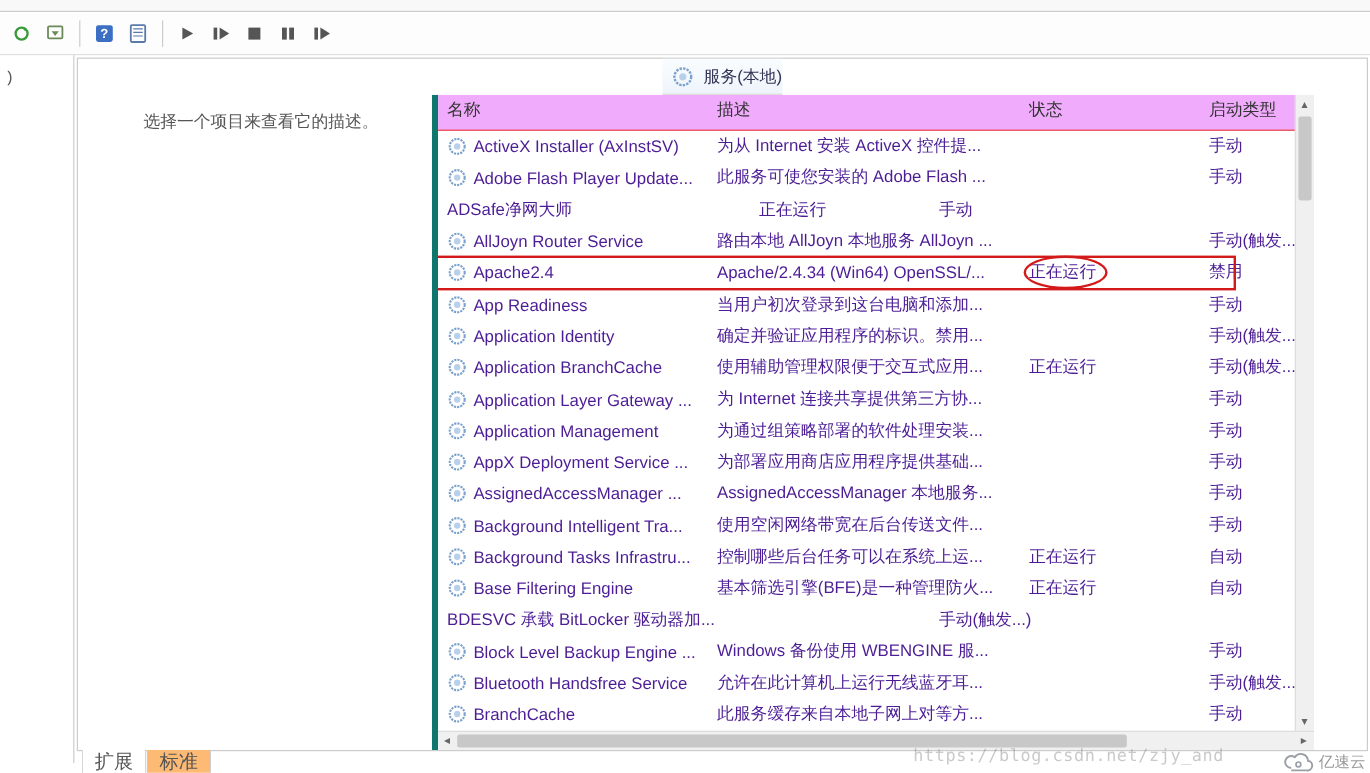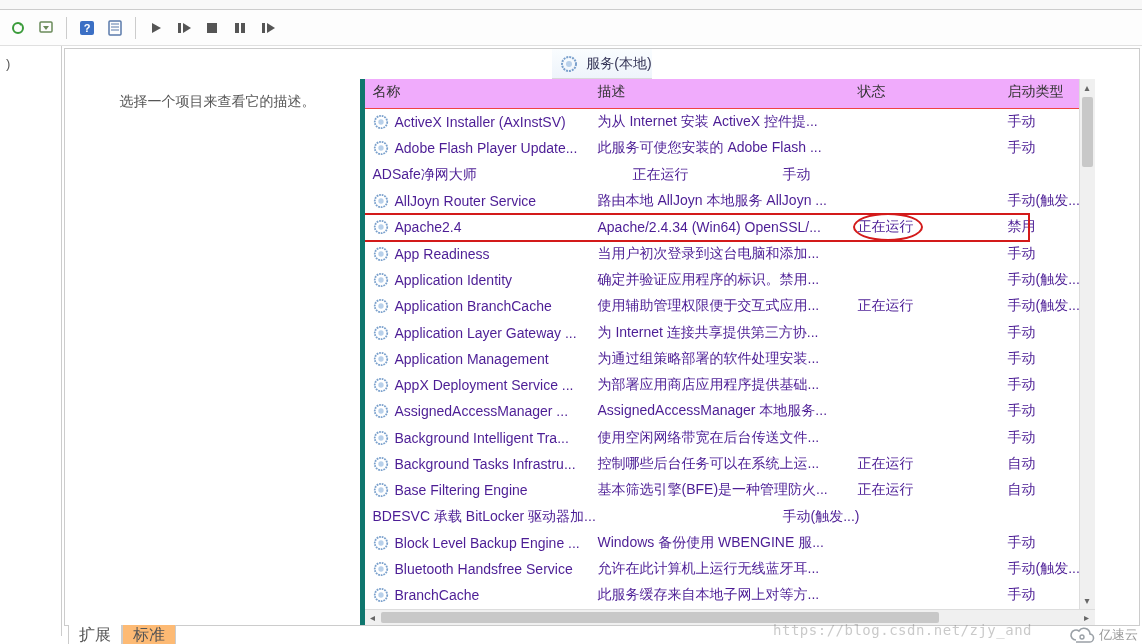--- a/index.html
+++ b/index.html
@@ -193,21 +193,21 @@
     border-bottom-right-radius: 4px;
     background: #fff;
     display: flex; align-items: center;
   }
   .tabs .tab.active {
     background: #fdba74;
     font-weight: normal;
   }
   .watermark-text {
     position: absolute;
-    right: 110px;
+    right: 122px;
     bottom: 6px;
     color: rgba(120,120,120,0.4);
     font-size: 14px;
     letter-spacing: 0.5px;
     z-index: 10;
     font-family: monospace;
   }
   .watermark-logo {
     position: absolute;
     right: 4px; bottom: 0px;

